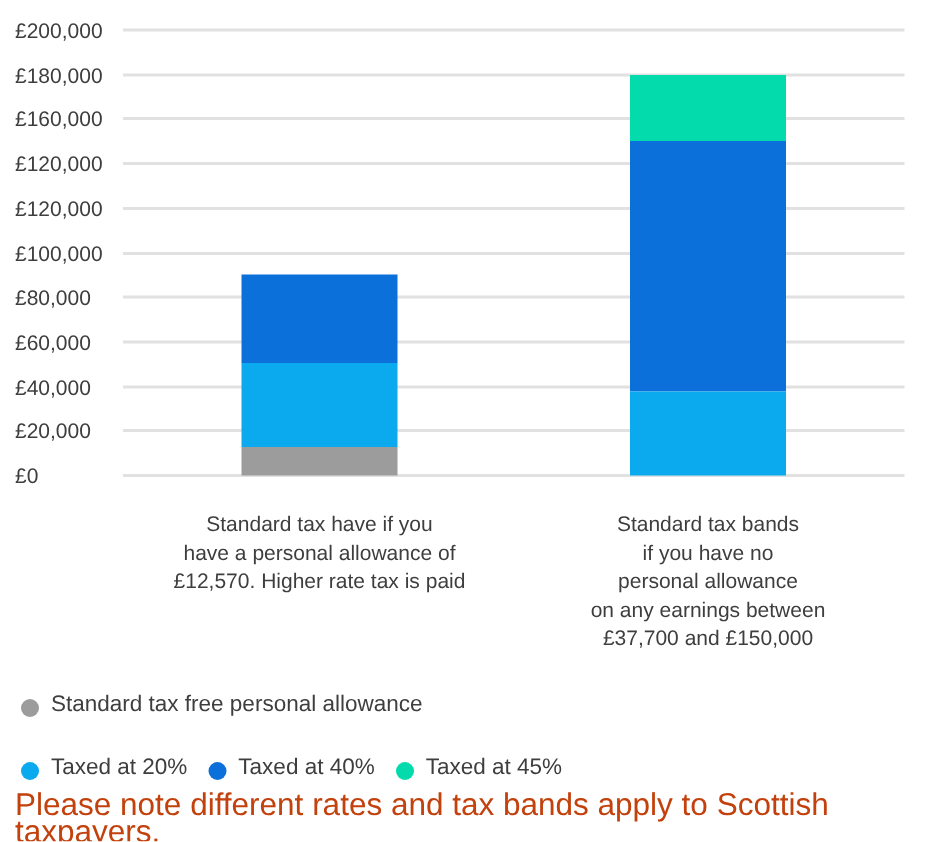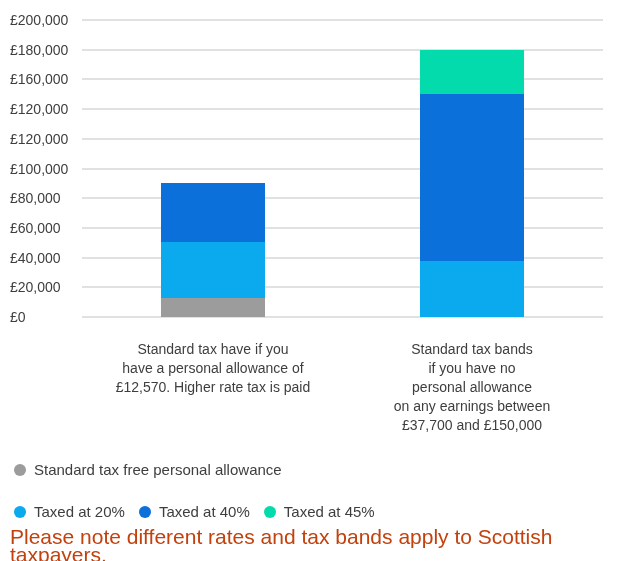--- a/index.html
+++ b/index.html
@@ -56,21 +56,21 @@
   
   .legend-row {
     position: absolute;
     left: 14px;
     display: flex;
     align-items: center;
     column-gap: 14px;
   }
   .legend-item {
     display: flex;
-    align-items: center;
+    align-items: flex-end;
     column-gap: 8px;
     font-size: 15px;
     color: #3e3e3e;
     white-space: nowrap;
   }
   .legend-dot {
     width: 12px;
     height: 12px;
     border-radius: 50%;
     flex: 0 0 auto;

